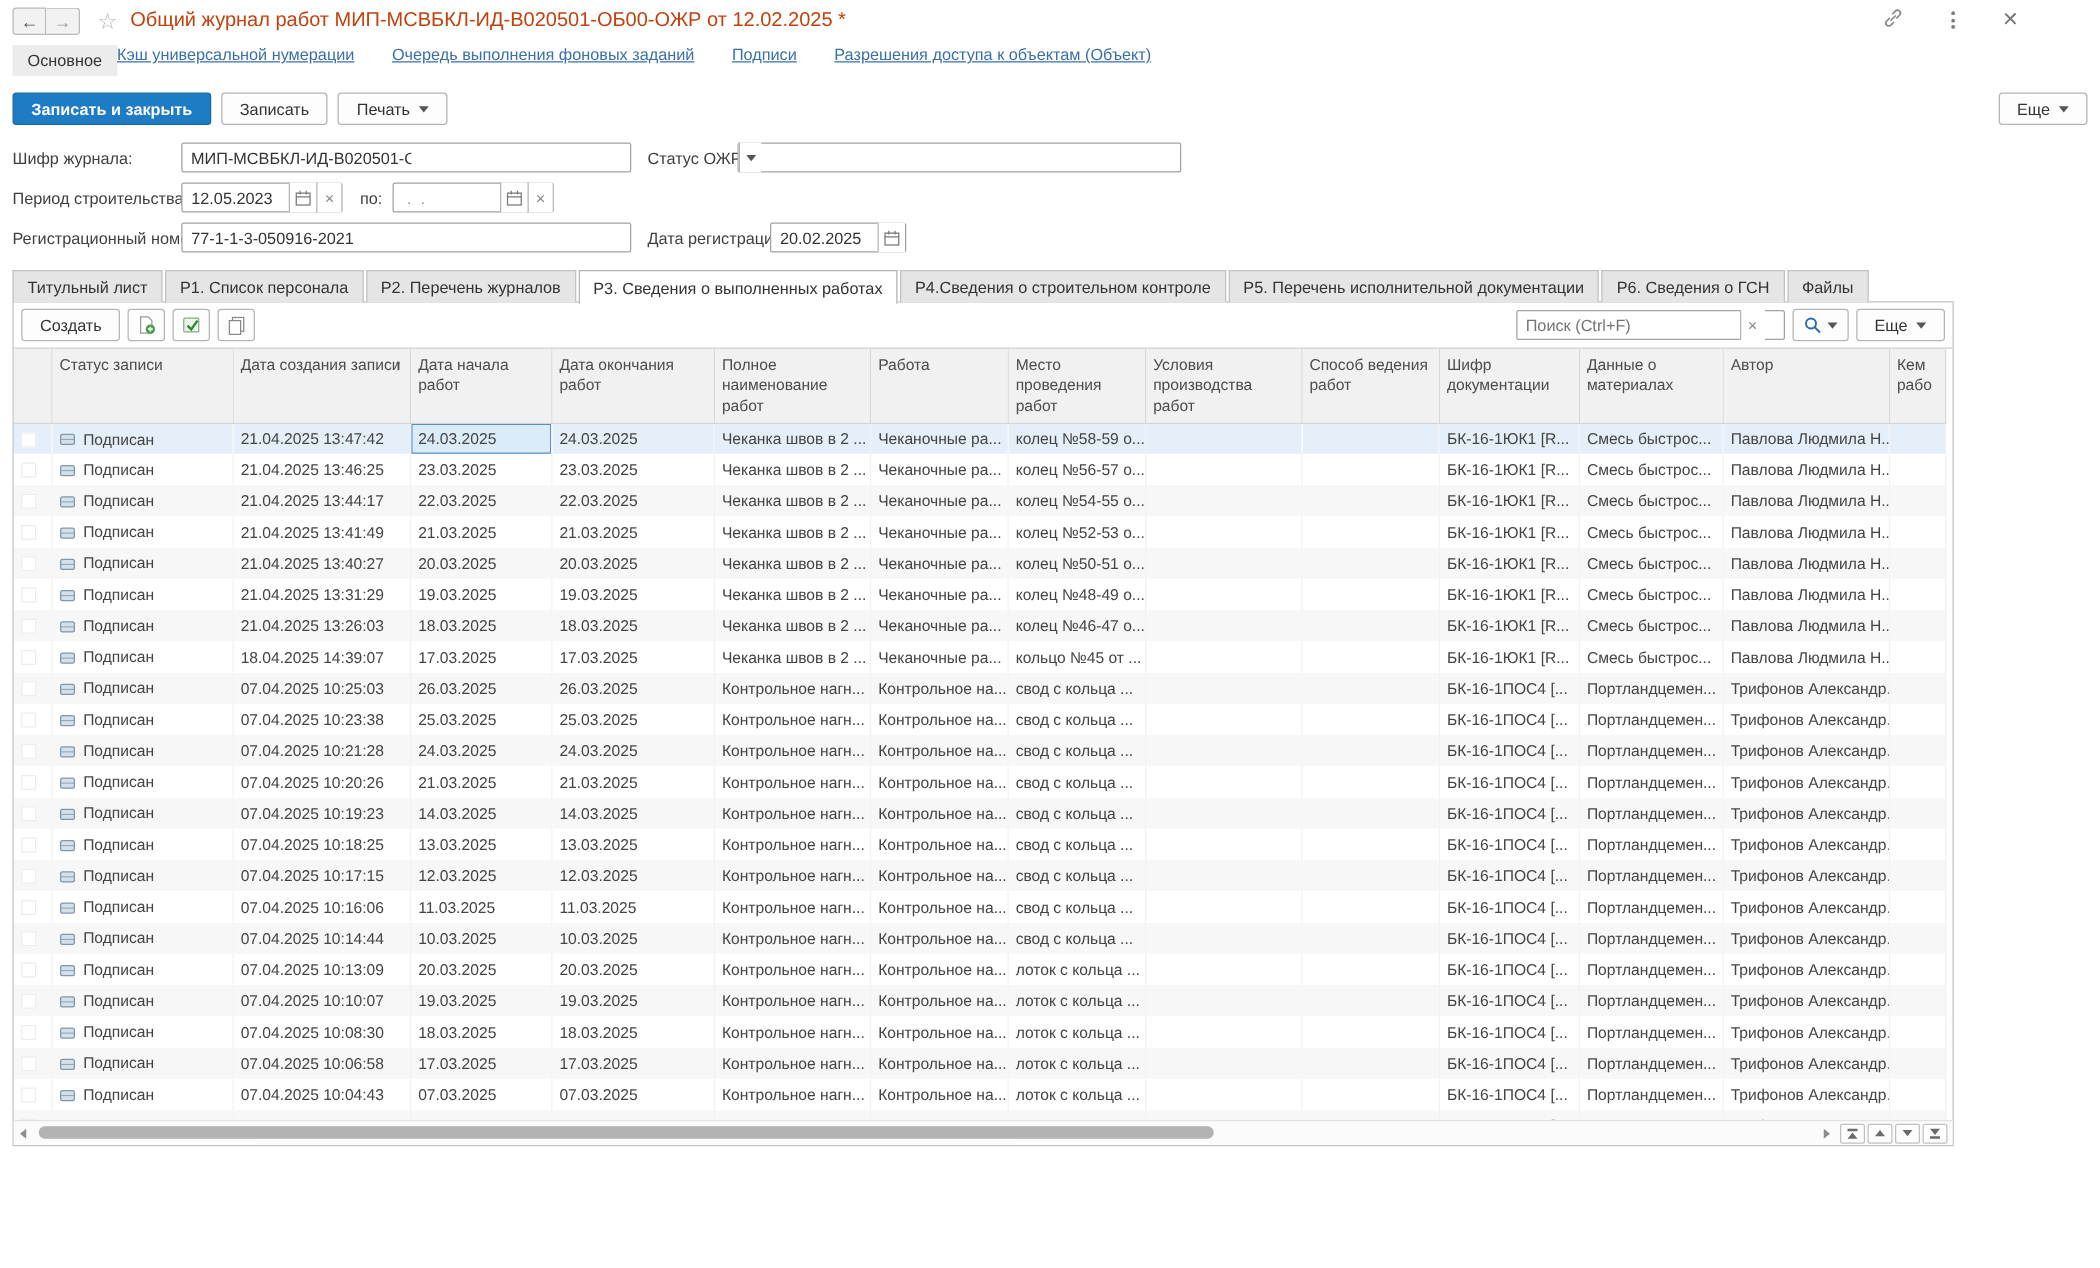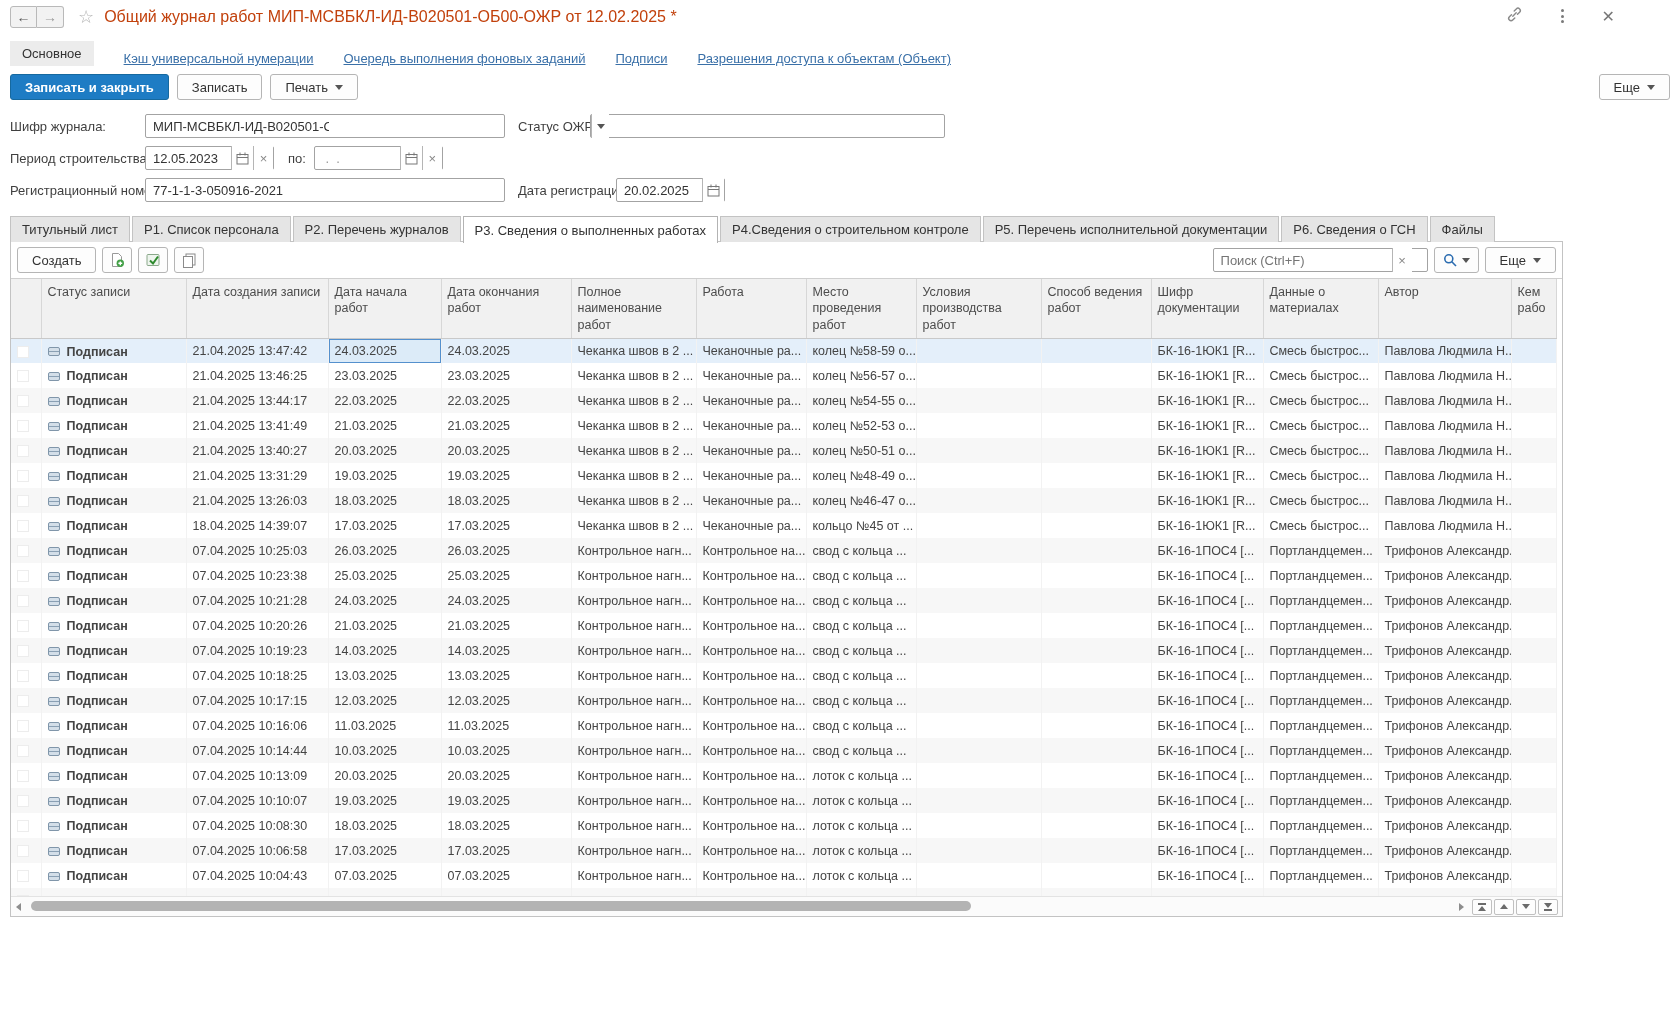--- a/index.html
+++ b/index.html
@@ -14,21 +14,21 @@
              font-size:14px; line-height:18px; padding:0; cursor:pointer; }
   .nav-btn:first-child { border-radius:3px 0 0 3px; }
   .nav-btn:last-child  { border-radius:0 3px 3px 0; border-left:none; color:#9a9a9a; }
   .star { color:#b5b5b5; font-size:18px; margin:0 10px 0 14px; }
   .title { font-size:16px; color:#c2410c; white-space:nowrap; }
   .titlebar-right { position:absolute; right:65px; top:6px; display:flex; align-items:center; gap:36px; }
   .vdots { display:inline-flex; flex-direction:column; gap:2.5px; cursor:pointer; padding:2px; }
   .vdots i { width:3px; height:3px; border-radius:50%; background:#7a7a7a; }
 
   
-  .menubar { display:flex; align-items:flex-end; height:30px; padding:0 10px; gap:30px; margin-top:2px; }
+  .menubar { display:flex; align-items:flex-start; height:30px; padding:0 10px; margin-top:2px; }
   .menu-active { background:#ececec; color:#333; padding:5px 12px; font-size:13px; cursor:pointer; }
   .mlink { color:#3a70a8; text-decoration:underline; font-size:13px; cursor:pointer; white-space:nowrap; }
 
   
   .cmdbar { display:flex; align-items:center; padding:8px 10px 6px 10px; gap:8px; }
   .btn { height:26px; border:1px solid #b5b5b5; background:#fdfdfd; border-radius:3px;
          font-size:13px; color:#333; padding:0 14px; cursor:pointer; display:inline-flex; align-items:center; gap:7px;
          font-family:"Liberation Sans",sans-serif; }
   .btn.primary { background:#1e7cc4; border-color:#16699f; color:#fff; font-weight:bold; }
   .caret { width:0; height:0; border-left:4px solid transparent; border-right:4px solid transparent; border-top:5px solid #555; display:inline-block; }
@@ -69,21 +69,21 @@
   table.grid th { background:#f1f1f1; border-right:1px solid #d7d7d7; border-bottom:1px solid #c9c9c9;
                   font-weight:normal; color:#4c4c4c; font-size:12.5px; text-align:left; vertical-align:top;
                   padding:5px 6px; height:41px; line-height:1.3; overflow:hidden; white-space:normal; position:relative; }
   table.grid th .sort { position:absolute; right:6px; top:5px; color:#555; }
   table.grid td { height:25px; padding:0 6px; font-size:12.5px; color:#444; white-space:nowrap; overflow:hidden;
                   border-right:1px solid #f2f2f2; }
   tr.alt td { background:#f7f7f7; }
   tr.sel td { background:#e4effa; }
   tr.sel td.focus { box-shadow: inset 0 0 0 1px #5490cd; background:#dcebf8; }
   .cb { display:inline-block; width:12px; height:12px; background:#fff; border:1px solid #ededed; vertical-align:middle; }
-  .stcell span.txt { vertical-align:middle;font-weight:bold; }
+  .stcell span.txt { vertical-align:middle; }
   .sticon { display:inline-block; width:12px; height:9px; border:1px solid #8096aa; border-radius:2px; margin-right:7px;
             vertical-align:middle; background:linear-gradient(#d4dfe9 40%, #8aa0b4 40%, #8aa0b4 60%, #d4dfe9 60%); }
 
   
   .hscroll-row { position:absolute; left:0; right:0; bottom:0; height:20px; display:flex; align-items:center; border-top:1px solid #e3e3e3; background:#fbfbfb; }
   .htrack { position:relative; flex:1; height:100%; margin-right:6px; }
   .hthumb { position:absolute; left:20px; top:4px; width:940px; height:10px; background:#b3b3b3; border-radius:5px; cursor:pointer; }
   .harrow { position:absolute; top:6px; width:0; height:0; border-top:4px solid transparent; border-bottom:4px solid transparent; cursor:pointer; }
   .harrow.left { left:5px; border-right:5px solid #8d8d8d; }
   .harrow.right { right:2px; border-left:5px solid #8d8d8d; }

